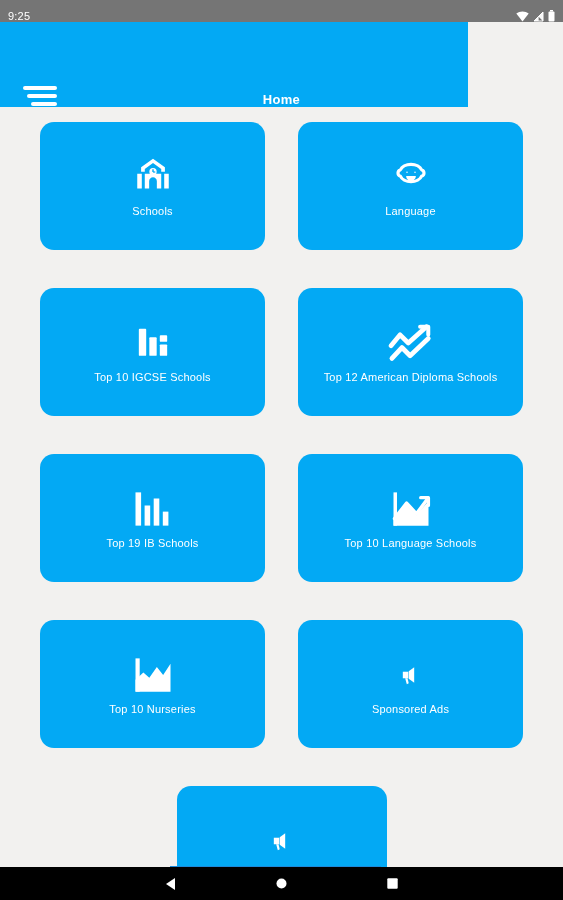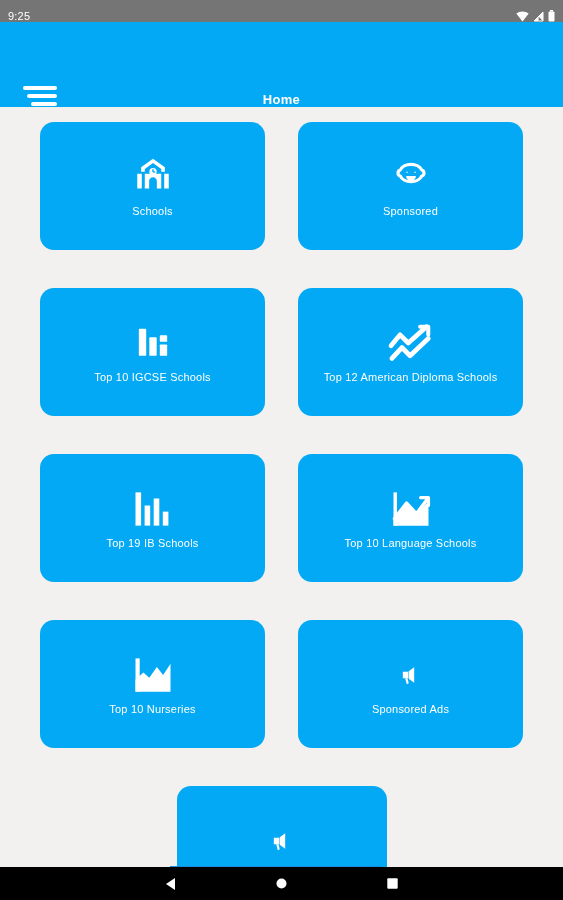--- a/index.html
+++ b/index.html
@@ -41,21 +41,21 @@
     display: flex;
     align-items: center;
     gap: 4px;
   }
   .status-icons svg { display: block; }
 
   
   .app-bar {
     position: absolute;
     top: 22px; left: 0;
-    width: 563px;
+    width: 468px;
     height: 85px;
     background: #03a9f4;
   }
   .menu-button {
     position: absolute;
     left: 22px;
     top: 60px;
     width: 38px;
     height: 30px;
     cursor: pointer;
@@ -218,21 +218,21 @@
 
       <div class="card">
         <span class="card-icon">
           <svg width="44" height="40" viewBox="0 0 24 24" fill="none" stroke="#ffffff" stroke-width="1.9" stroke-linejoin="round">
             <path d="M12 4.4c3 0 5.5 1.5 6.3 3.2.9.3 1.5 1.1 1.5 2s-.6 1.7-1.5 2c-.8 1.7-3.3 3.2-6.3 3.2s-5.5-1.5-6.3-3.2c-.9-.3-1.5-1.1-1.5-2s.6-1.7 1.5-2C6.5 5.9 9 4.4 12 4.4z"></path>
             <circle cx="9.6" cy="9.1" r="0.45" fill="#ffffff" stroke="none"></circle>
             <circle cx="14.4" cy="9.1" r="0.45" fill="#ffffff" stroke="none"></circle>
             <path d="M9.1 11.4h5.8c0 1.6-1.3 2.9-2.9 2.9s-2.9-1.3-2.9-2.9z" fill="#ffffff" stroke="none"></path>
           </svg>
         </span>
-        <span class="card-label">Sponsored</span>
+        <span class="card-label">Language</span>
       </div>
     </div>
 
     <div class="grid-row">
       <div class="card">
         <span class="card-icon">
           <svg width="34" height="38" viewBox="0 0 24 26" fill="#ffffff">
             <rect x="2" y="3" width="5.2" height="19" rx="0.6"></rect>
             <rect x="9.4" y="9" width="5.2" height="13" rx="0.6"></rect>
             <rect x="16.8" y="7.5" width="5.2" height="4.6" rx="0.6"></rect>

